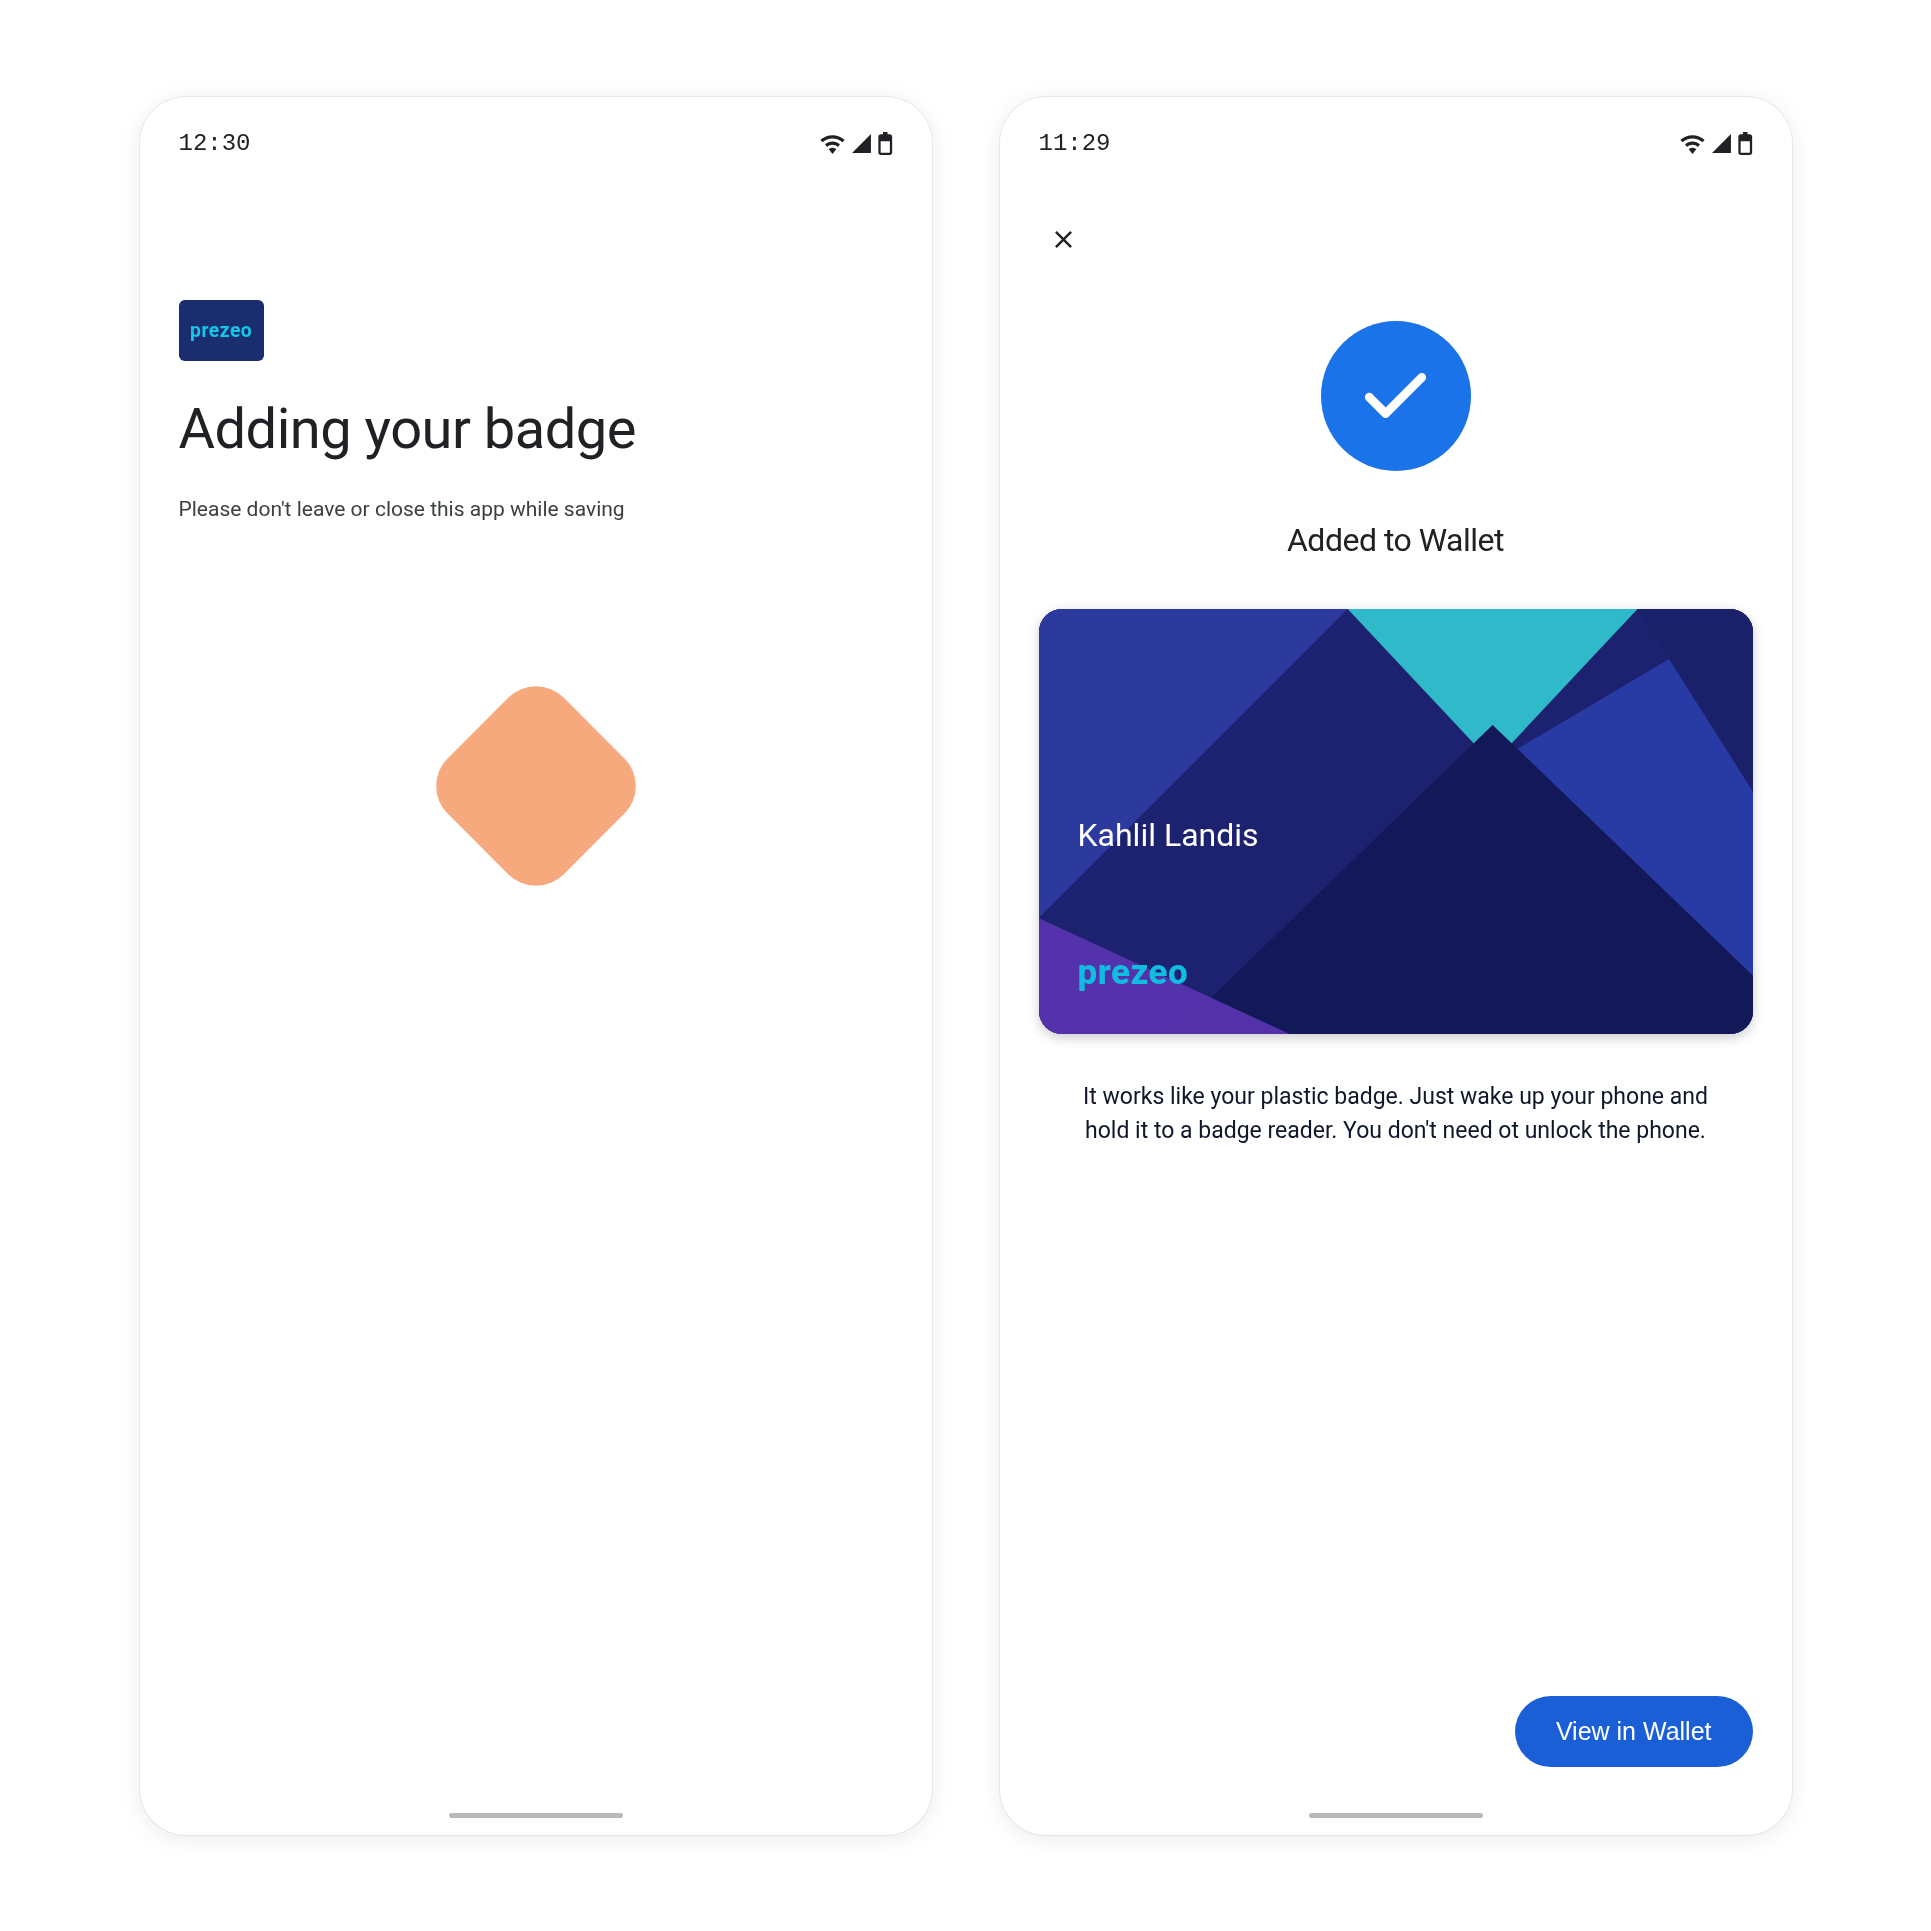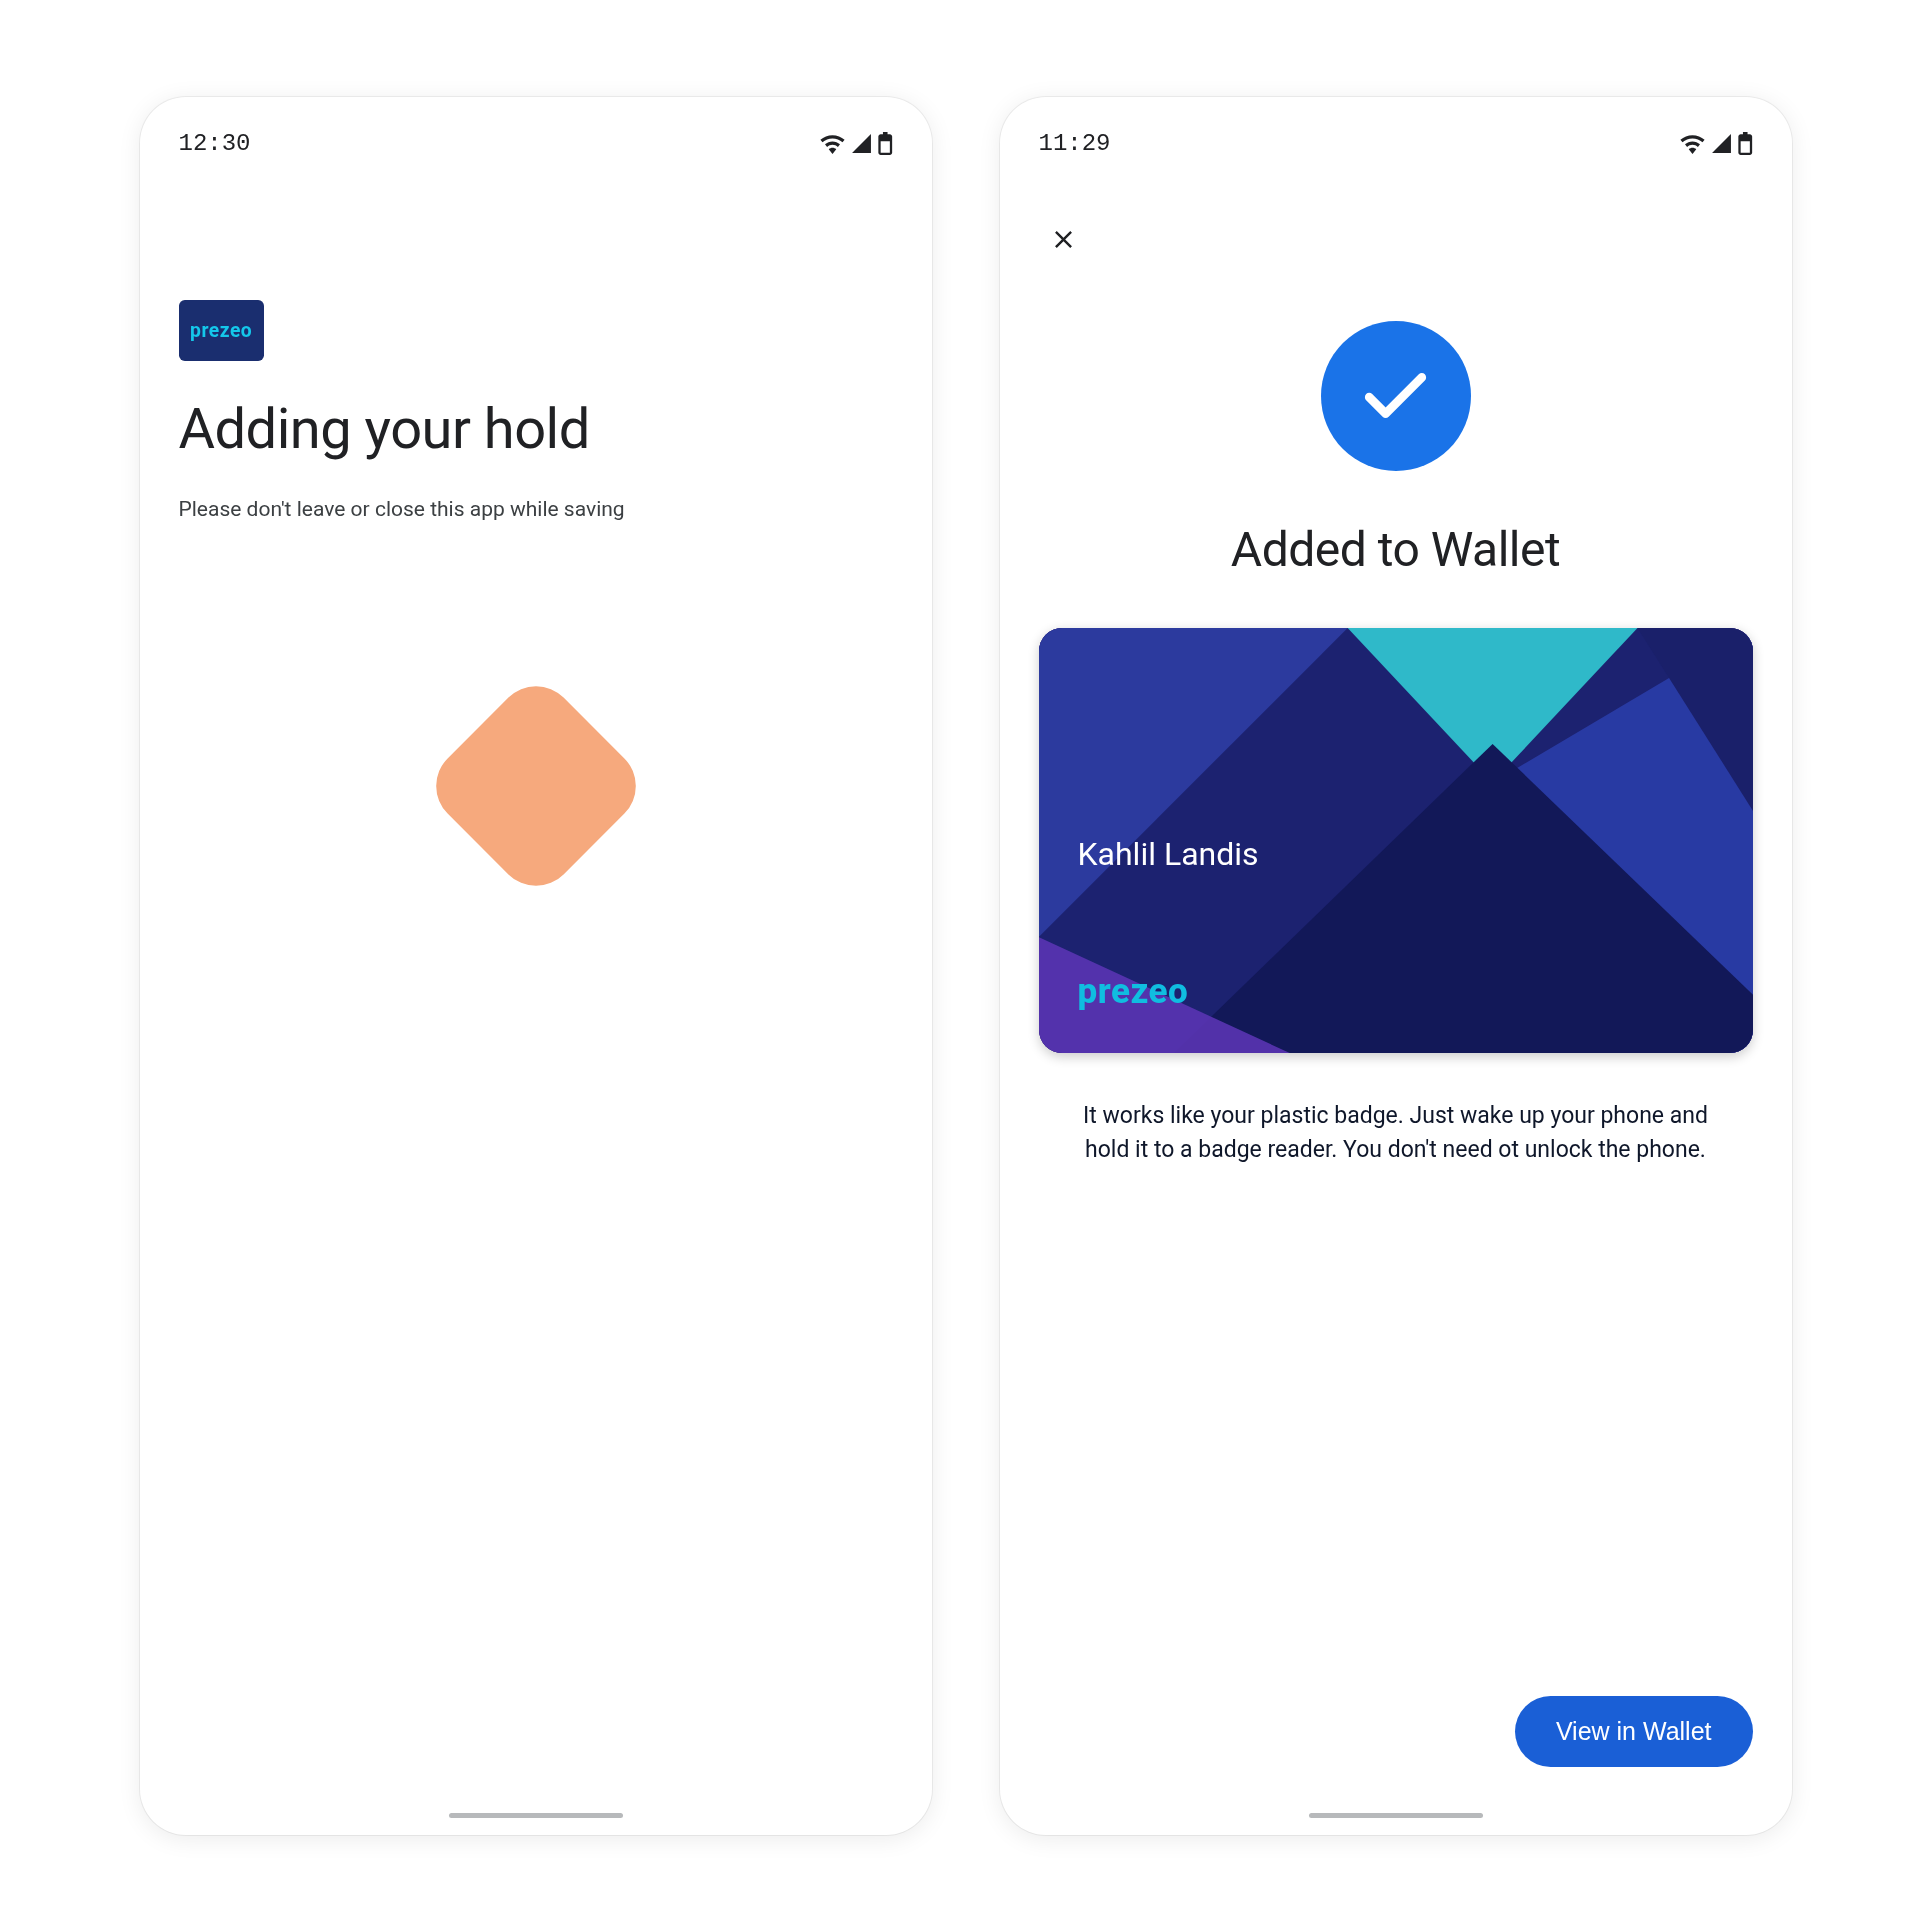--- a/index.html
+++ b/index.html
@@ -120,21 +120,21 @@
     .success-circle {
       width: 150px;
       height: 150px;
       border-radius: 50%;
       background: #1a73e8;
       display: flex;
       align-items: center;
       justify-content: center;
     }
     .title-added {
-      font-size: 48px;
+      font-size: 32px;
       color: #202124;
       font-weight: 400;
       margin-top: 50px;
       letter-spacing: -0.5px;
     }
     .card {
       width: 100%;
       height: 425px;
       border-radius: 23px;
       margin-top: 50px;
@@ -197,21 +197,21 @@
       <svg width="21" height="21" viewBox="0 0 20 20">
           <path fill="#202124" d="M1 19h18V1L1 19z"></path>
         </svg>
       <svg width="14.5" height="23" viewBox="0 0 12 20">
           <path fill="#202124" d="M10 2H8V0H4v2H2C1 2 0 3 0 4v14c0 1 1 2 2 2h8c1 0 2-1 2-2V4c0-1-1-2-2-2z M10 18H2V8h8v10z"></path>
         </svg>
     </span>
   </div>
   <div class="app-body">
     <span class="brand-chip">prezeo</span>
-    <h1 class="title-adding">Adding your hold</h1>
+    <h1 class="title-adding">Adding your badge</h1>
     <p class="subtitle-adding">Please don't leave or close this app while saving</p>
     <div class="spinner-area">
       <div class="diamond"></div>
     </div>
   </div>
   <div class="nav-bar-handle"></div>
 </div>
 
 <div class="phone">
   <div class="status-bar">

